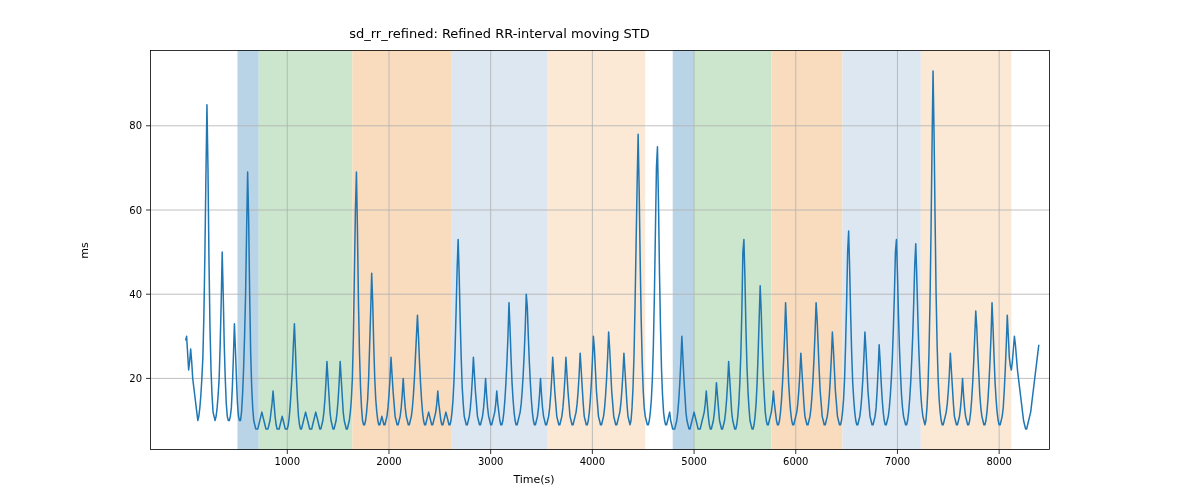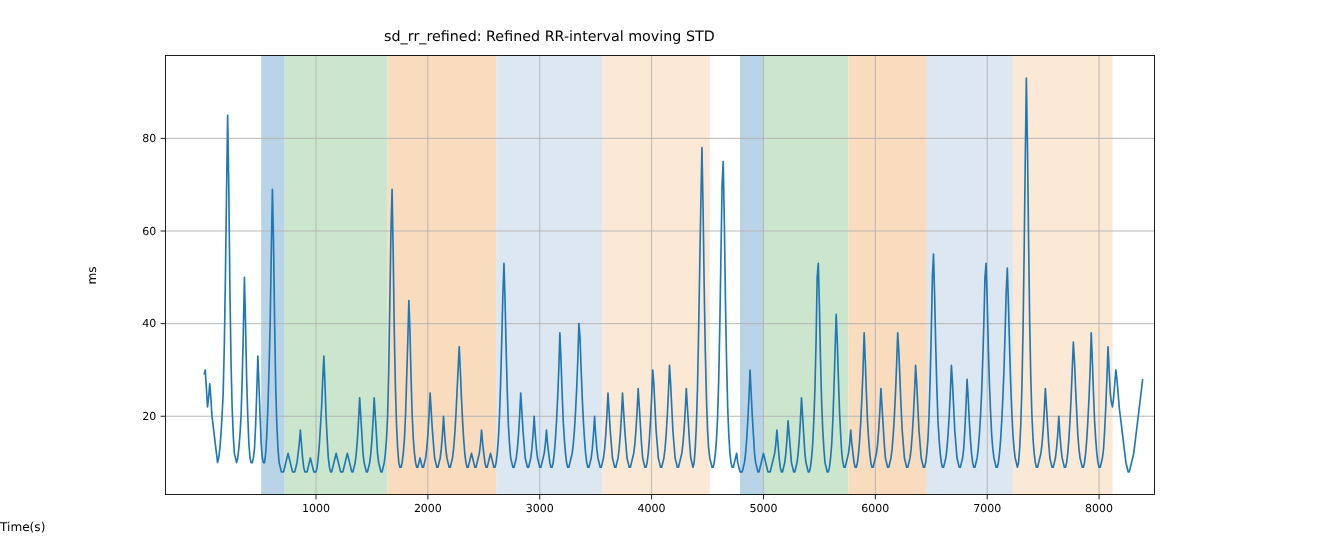--- a/index.html
+++ b/index.html
@@ -38,20 +38,21 @@
   .ylabel span {
     transform: rotate(-90deg);
     font-size: 11px;
     white-space: nowrap;
   }
   .xlabel {
     position: absolute;
     bottom: 14px;
     left: 0;
     width: 1068px;
+    text-align: center;
     font-size: 11px;
   }
   .axes {
     position: absolute;
     left: 150px;
     top: 50px;
     width: 900px;
     height: 400px;
   }
   svg {

